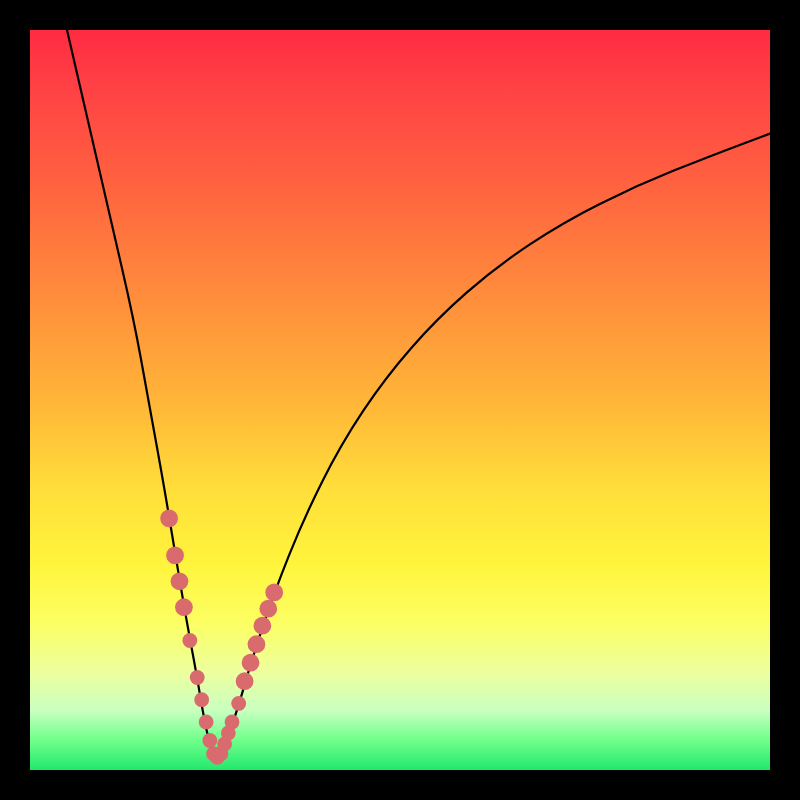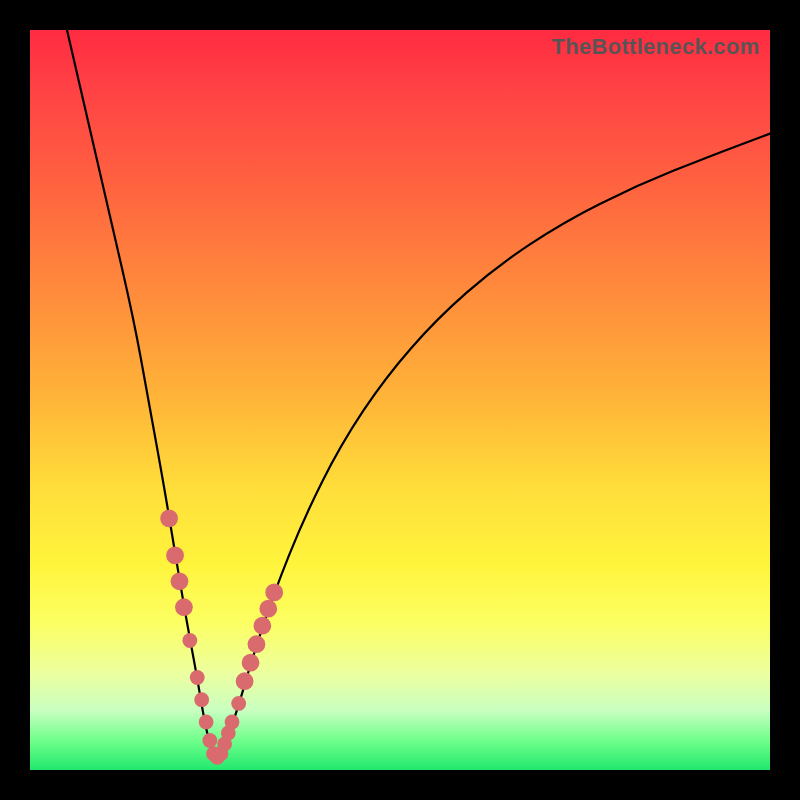--- a/index.html
+++ b/index.html
@@ -66,21 +66,20 @@
   .marker {
     fill: #d96a6e;
     stroke: none;
   }
 </style>
 </head>
 <body>
 
 <div class="frame">
   <div class="plot-area">
-    <div class="watermark">TheBottleneck.com</div>
     <svg class="curve" viewBox="0 0 740 740" preserveAspectRatio="none">
       <path id="curve-path" class="line" d="M 37.00 0.00 Q 59.20 96.20 70.30 144.30 Q 81.40 192.40 92.50 240.50 Q 103.60 288.60 111.00 329.30 Q 118.40 370.00 125.80 410.70 Q 133.20 451.40 138.75 484.70 Q 144.30 518.00 149.85 551.30 Q 155.40 584.60 160.95 614.20 Q 166.50 643.80 170.20 666.00 Q 173.90 688.20 177.60 704.85 Q 181.30 721.50 183.15 725.20 Q 185.00 728.90 188.70 725.20 Q 192.40 721.50 199.80 701.15 Q 207.20 680.80 214.60 654.90 Q 222.00 629.00 233.10 595.70 Q 244.20 562.40 259.00 525.40 Q 273.80 488.40 292.30 451.40 Q 310.80 414.40 333.00 381.10 Q 355.20 347.80 381.10 318.20 Q 407.00 288.60 436.60 262.70 Q 466.20 236.80 499.50 214.60 Q 532.80 192.40 569.80 173.90 Q 606.80 155.40 643.80 140.60 Q 680.80 125.80 710.40 114.70 T 740.00 103.60"></path>
       <g id="marker-group">
           <circle cx="139.12" cy="488.40" r="8.88" class="marker"></circle>
           <circle cx="145.04" cy="525.40" r="8.88" class="marker"></circle>
           <circle cx="149.48" cy="551.30" r="8.88" class="marker"></circle>
           <circle cx="153.92" cy="577.20" r="8.88" class="marker"></circle>
           <circle cx="159.84" cy="610.50" r="7.40" class="marker"></circle>
           <circle cx="167.24" cy="647.50" r="7.40" class="marker"></circle>
           <circle cx="171.68" cy="669.70" r="7.40" class="marker"></circle>

